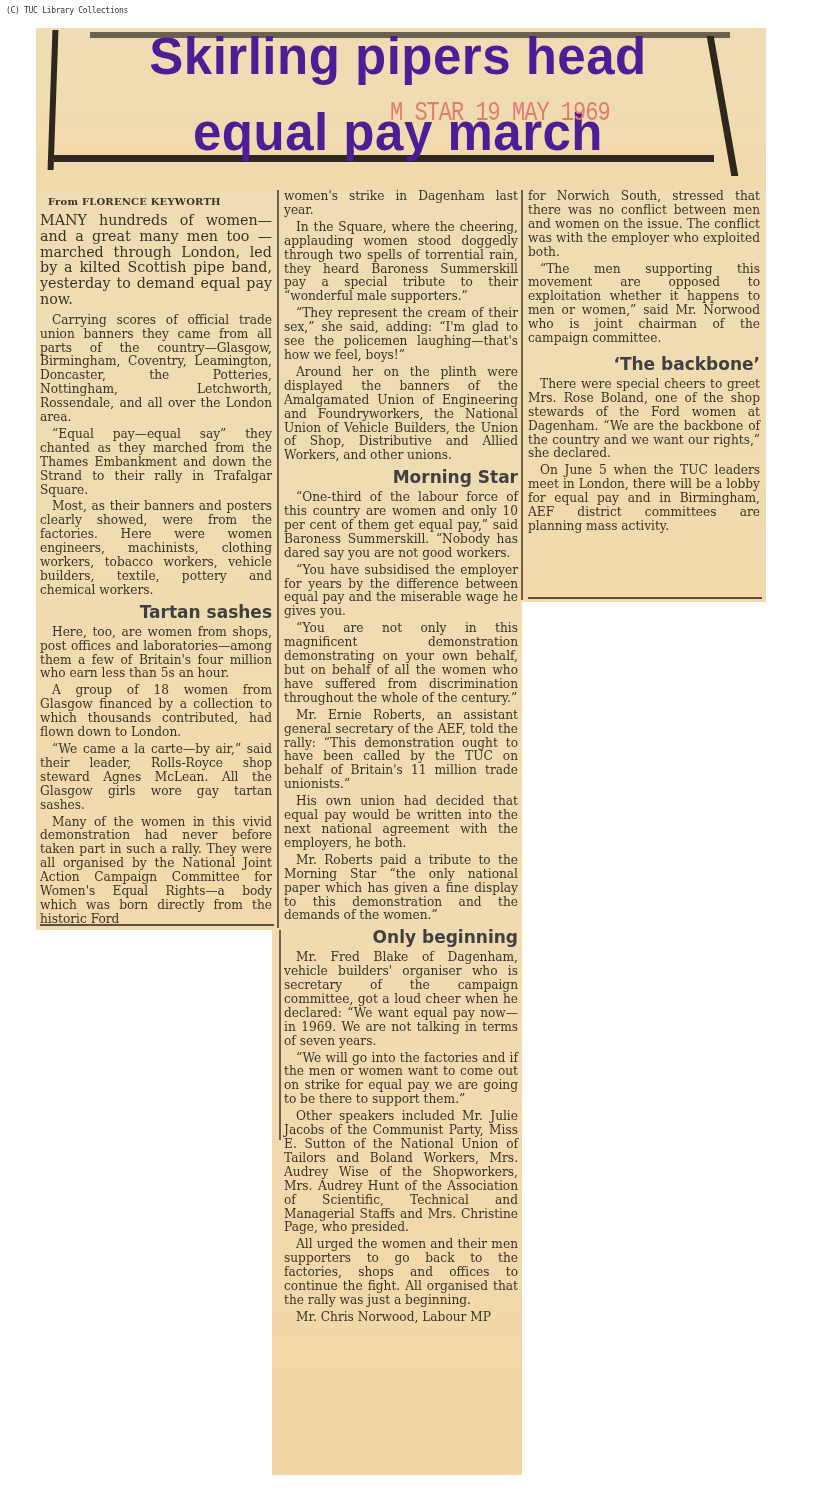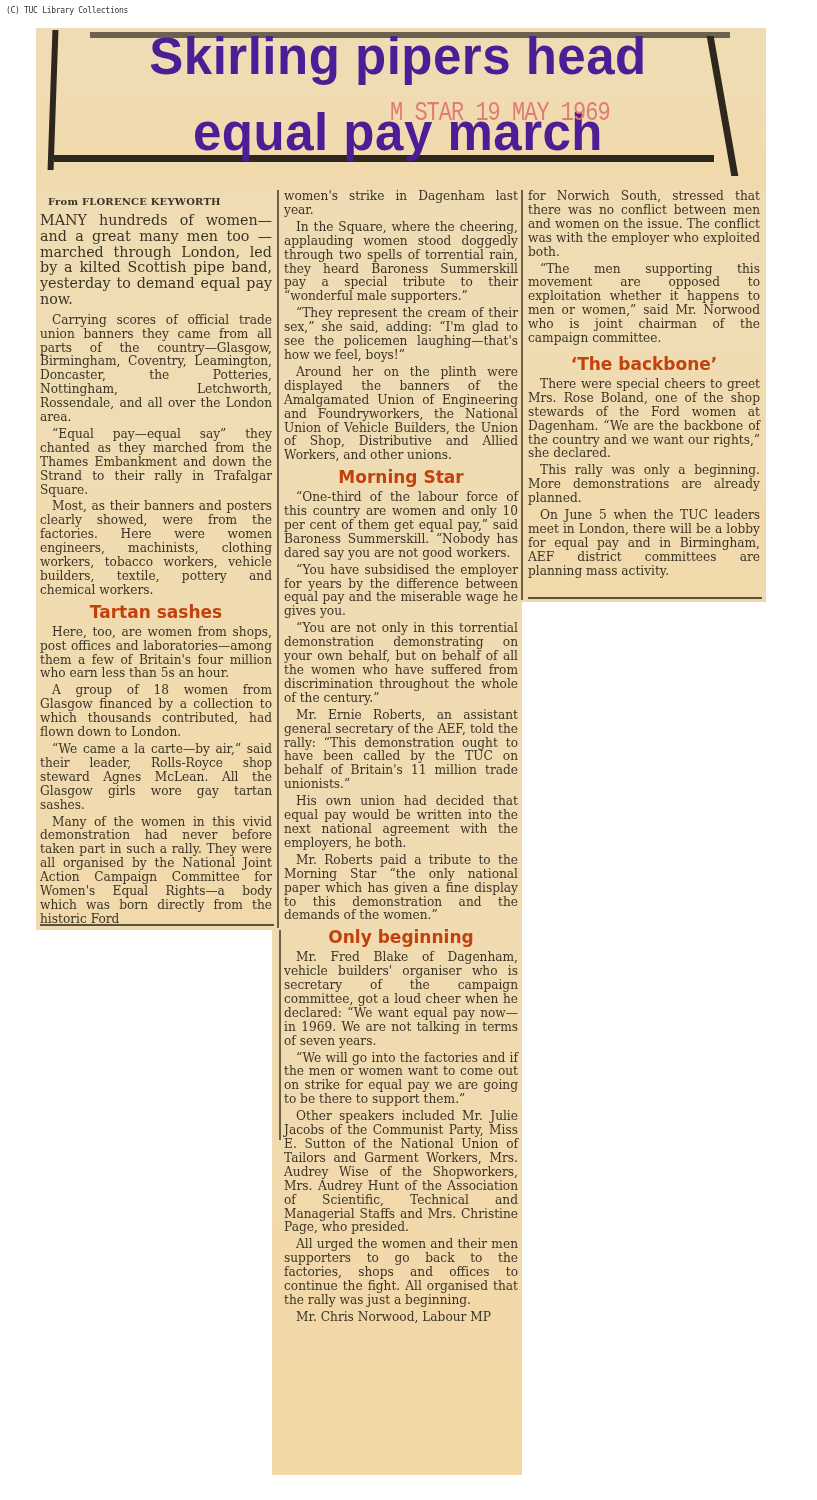--- a/index.html
+++ b/index.html
@@ -16,21 +16,21 @@
   .box-right { position:absolute; right:4px; top:6px; width:7px; height:140px; background:#2d271e; transform:skewX(10deg); }
   .box-bottom { position:absolute; left:4px; top:125px; width:660px; height:7px; background:#2d271e; }
   .headline { position:absolute; left:88px; top:30px; width:620px; font-family:"Liberation Sans", sans-serif; font-weight:bold; color:#4c1d95; font-size:51px; line-height:54px; text-align:center; letter-spacing:0.5px; }
   .headline .l2 { display:block; margin-top:22px; }
   .stamp { position:absolute; left:390px; top:101px; font-family:"Liberation Mono", monospace; font-size:22px; color:#e27b72; letter-spacing:-1px; transform:scaleY(1.25); }
   .col { position:absolute; font-size:12.2px; line-height:13.9px; color:#3a3426; text-align:justify; }
   .col p { margin:0 0 3px 0; text-indent:12px; }
   .col p.noind { text-indent:0; }
   .byline { font-family:"DejaVu Serif", serif; font-weight:bold; font-size:10px; margin:5px 0 4px 8px; letter-spacing:0.2px; }
   .lead { font-size:14.3px; line-height:15.8px; margin-bottom:6px !important; text-indent:0 !important; }
-  .subhead { font-family:"DejaVu Sans", sans-serif; font-weight:bold; font-size:17px; text-align:center; margin:8px 0 6px 0; color:#c2410c; }
+  .subhead { font-family:"DejaVu Sans", sans-serif; font-weight:bold; font-size:17px; text-align:right; margin:8px 0 6px 0; color:#404040; }
   .c1 { left:40px; top:190px; width:232px; }
   .c2 { left:284px; top:190px; width:234px; }
   .c3 { left:528px; top:190px; width:232px; }
   .rule-v { position:absolute; width:1.5px; background:#6b5f48; }
   .rule-h { position:absolute; height:2px; background:#5b5040; }
 </style>
 </head>
 <body>
 
 <div class="copyright">(C) TUC Library Collections</div>
@@ -74,32 +74,31 @@
 </div>
 
 <div class="col c2">
   <p class="noind">women's strike in Dagenham last year.</p>
   <p>In the Square, where the cheering, applauding women stood doggedly through two spells of torrential rain, they heard Baroness Summerskill pay a special tribute to their “wonderful male supporters.”</p>
   <p>“They represent the cream of their sex,” she said, adding: “I'm glad to see the policemen laughing—that's how we feel, boys!”</p>
   <p>Around her on the plinth were displayed the banners of the Amalgamated Union of Engineering and Foundryworkers, the National Union of Vehicle Builders, the Union of Shop, Distributive and Allied Workers, and other unions.</p>
   <div class="subhead">Morning Star</div>
   <p>“One-third of the labour force of this country are women and only 10 per cent of them get equal pay,” said Baroness Summerskill. “Nobody has dared say you are not good workers.</p>
   <p>“You have subsidised the employer for years by the difference between equal pay and the miserable wage he gives you.</p>
-  <p>“You are not only in this torrential demonstration demonstrating on your own behalf, but on behalf of all the women who have suffered from discrimination throughout the whole of the century.”</p>
+  <p>“You are not only in this magnificent demonstration demonstrating on your own behalf, but on behalf of all the women who have suffered from discrimination throughout the whole of the century.”</p>
   <p>Mr. Ernie Roberts, an assistant general secretary of the AEF, told the rally: “This demonstration ought to have been called by the TUC on behalf of Britain's 11 million trade unionists.”</p>
   <p>His own union had decided that equal pay would be written into the next national agreement with the employers, he both.</p>
   <p>Mr. Roberts paid a tribute to the Morning Star “the only national paper which has given a fine display to this demonstration and the demands of the women.”</p>
   <div class="subhead">Only beginning</div>
   <p>Mr. Fred Blake of Dagenham, vehicle builders' organiser who is secretary of the campaign committee, got a loud cheer when he declared: “We want equal pay now—in 1969. We are not talking in terms of seven years.</p>
   <p>“We will go into the factories and if the men or women want to come out on strike for equal pay we are going to be there to support them.”</p>
-  <p>Other speakers included Mr. Julie Jacobs of the Communist Party, Miss E. Sutton of the National Union of Tailors and Garment Workers, Mrs. Audrey Wise of the Shopworkers, Mrs. Audrey Hunt of the Association of Scientific, Technical and Managerial Staffs and Mrs. Christine Page, who presided.</p>
+  <p>Other speakers included Mr. Julie Jacobs of the Communist Party, Miss E. Sutton of the National Union of Tailors and Boland Workers, Mrs. Audrey Wise of the Shopworkers, Mrs. Audrey Hunt of the Association of Scientific, Technical and Managerial Staffs and Mrs. Christine Page, who presided.</p>
   <p>All urged the women and their men supporters to go back to the factories, shops and offices to continue the fight. All organised that the rally was just a beginning.</p>
   <p>Mr. Chris Norwood, Labour MP</p>
 </div>
 
 <div class="col c3">
   <p class="noind">for Norwich South, stressed that there was no conflict between men and women on the issue. The conflict was with the employer who exploited both.</p>
   <p>“The men supporting this movement are opposed to exploitation whether it happens to men or women,” said Mr. Norwood who is joint chairman of the campaign committee.</p>
   <div class="subhead" style="margin-top:12px;">‘The backbone’</div>
   <p>There were special cheers to greet Mrs. Rose Boland, one of the shop stewards of the Ford women at Dagenham. “We are the backbone of the country and we want our rights,” she declared.</p>
-  <p>This rally was only a beginning. More demonstrations are already planned.</p>
   <p>On June 5 when the TUC leaders meet in London, there will be a lobby for equal pay and in Birmingham, AEF district committees are planning mass activity.</p>
 </div>
 
 </body></html>

